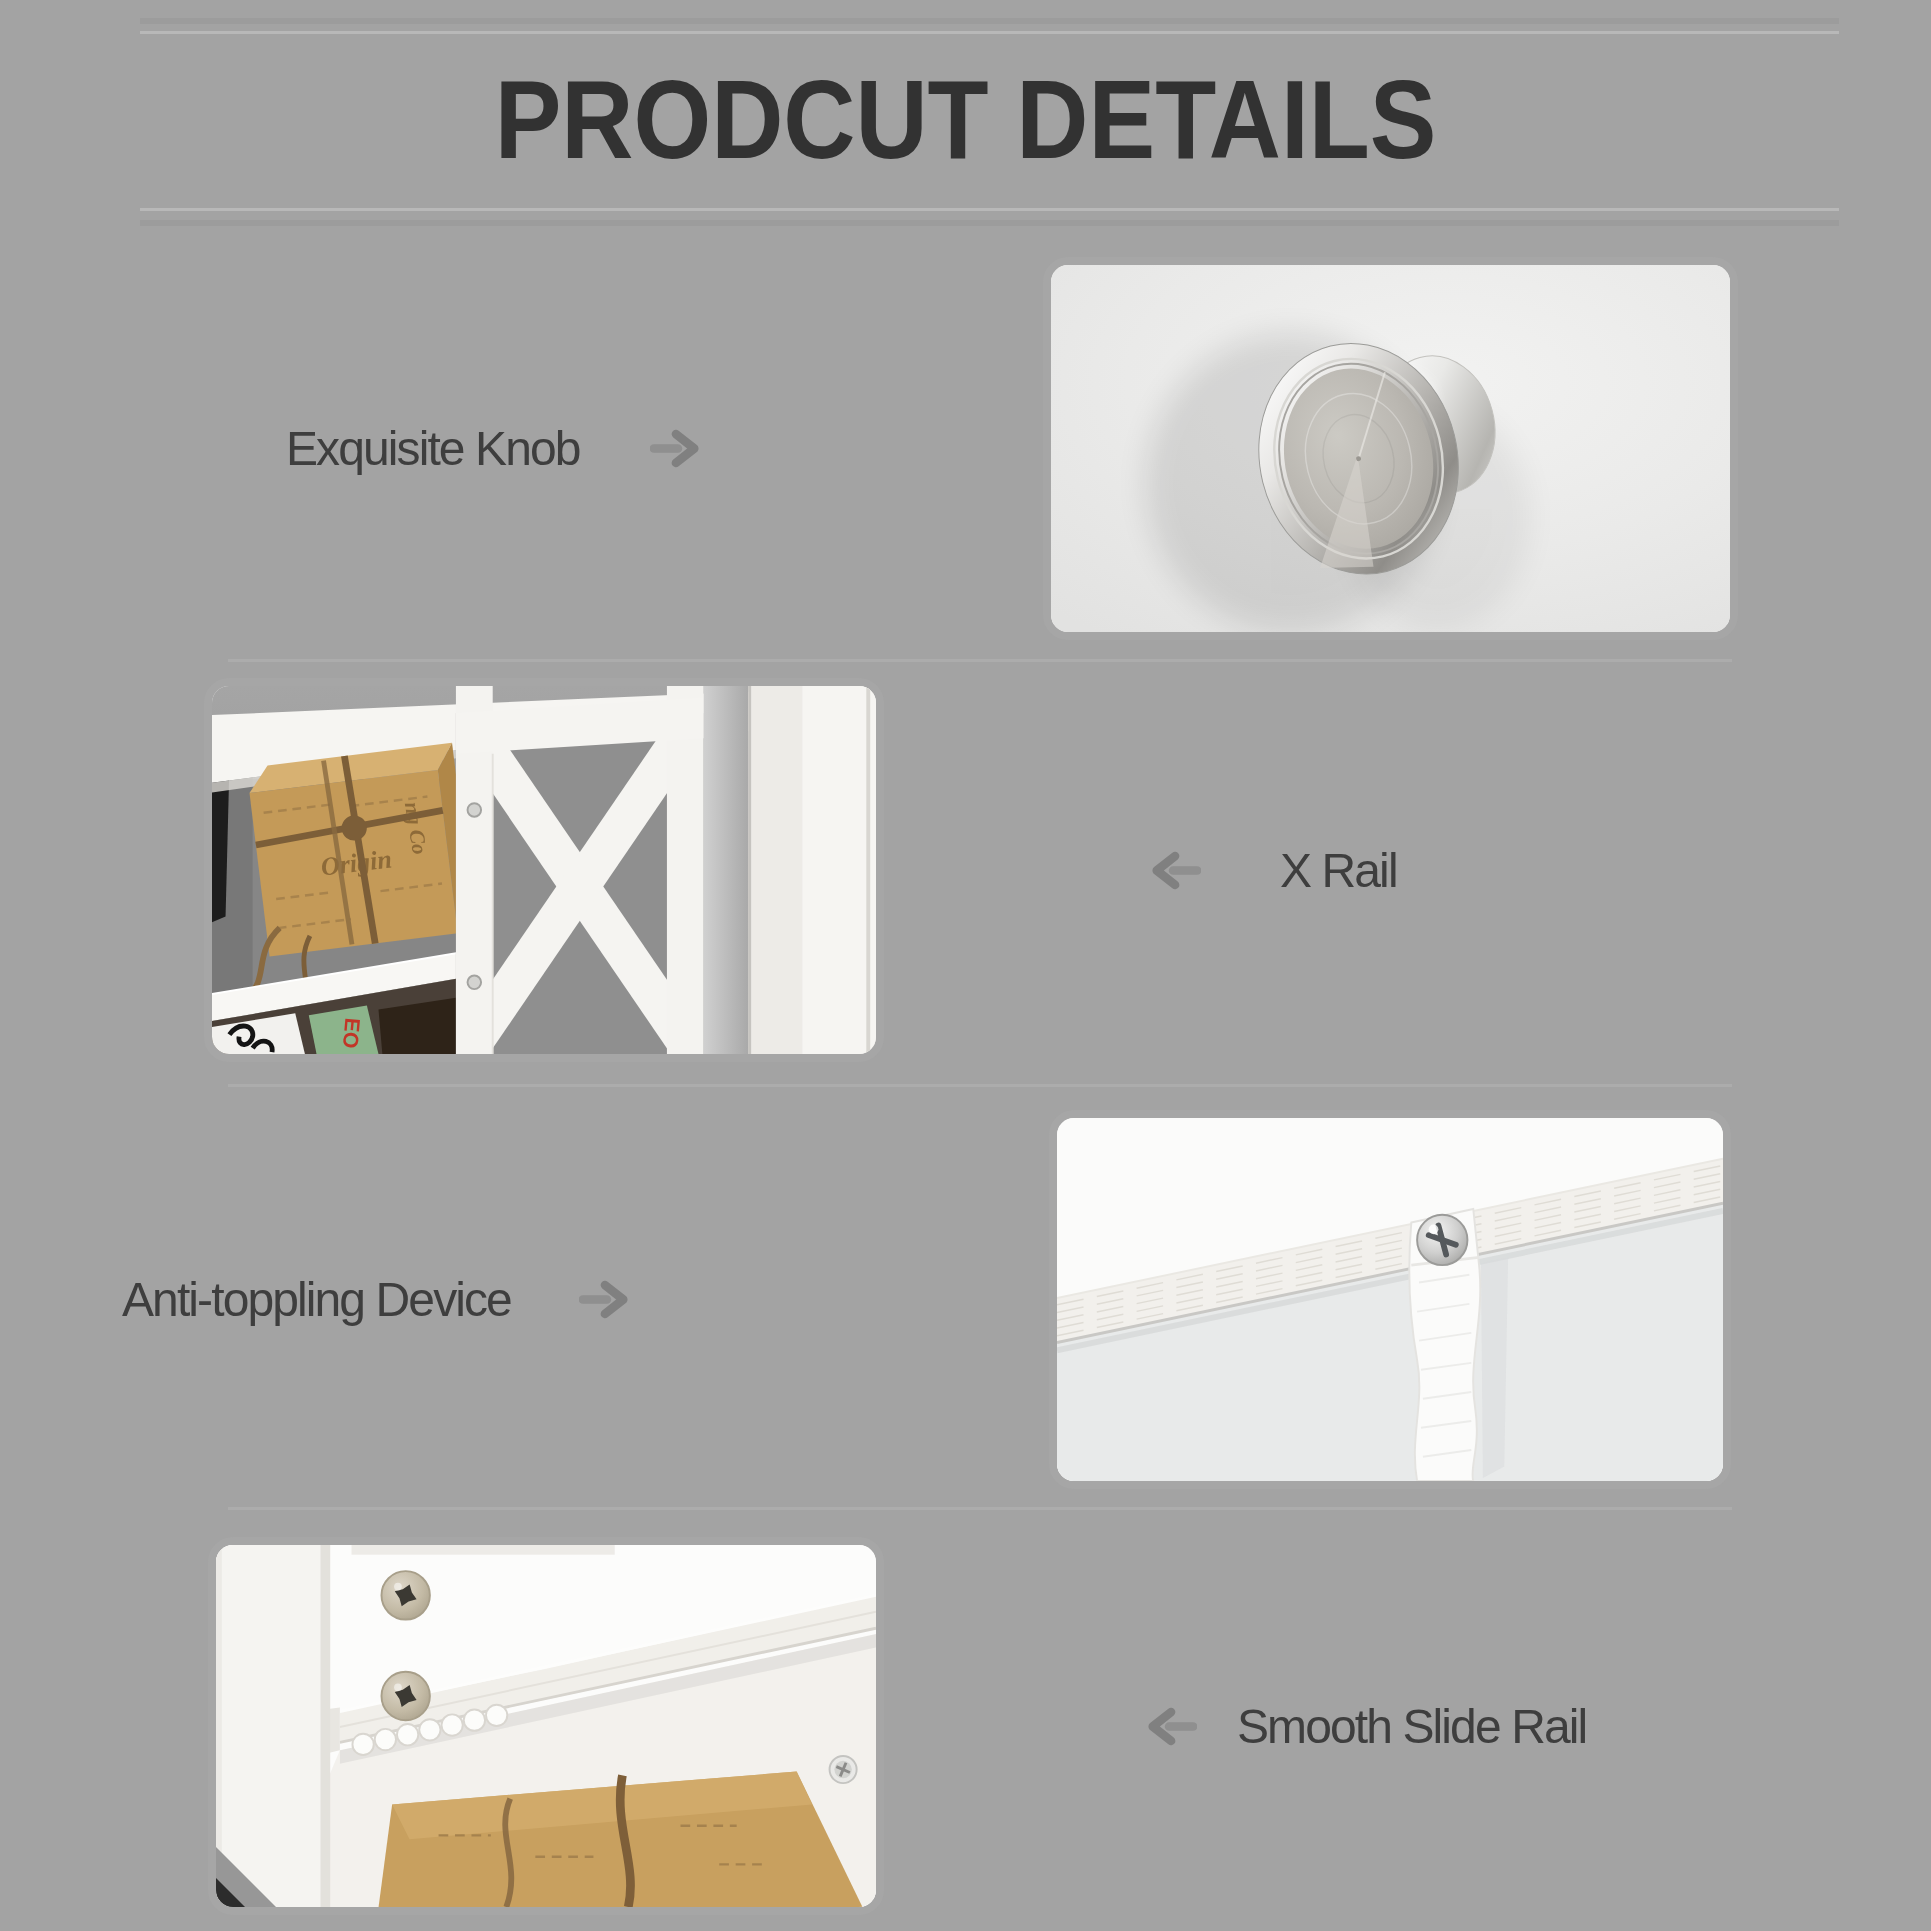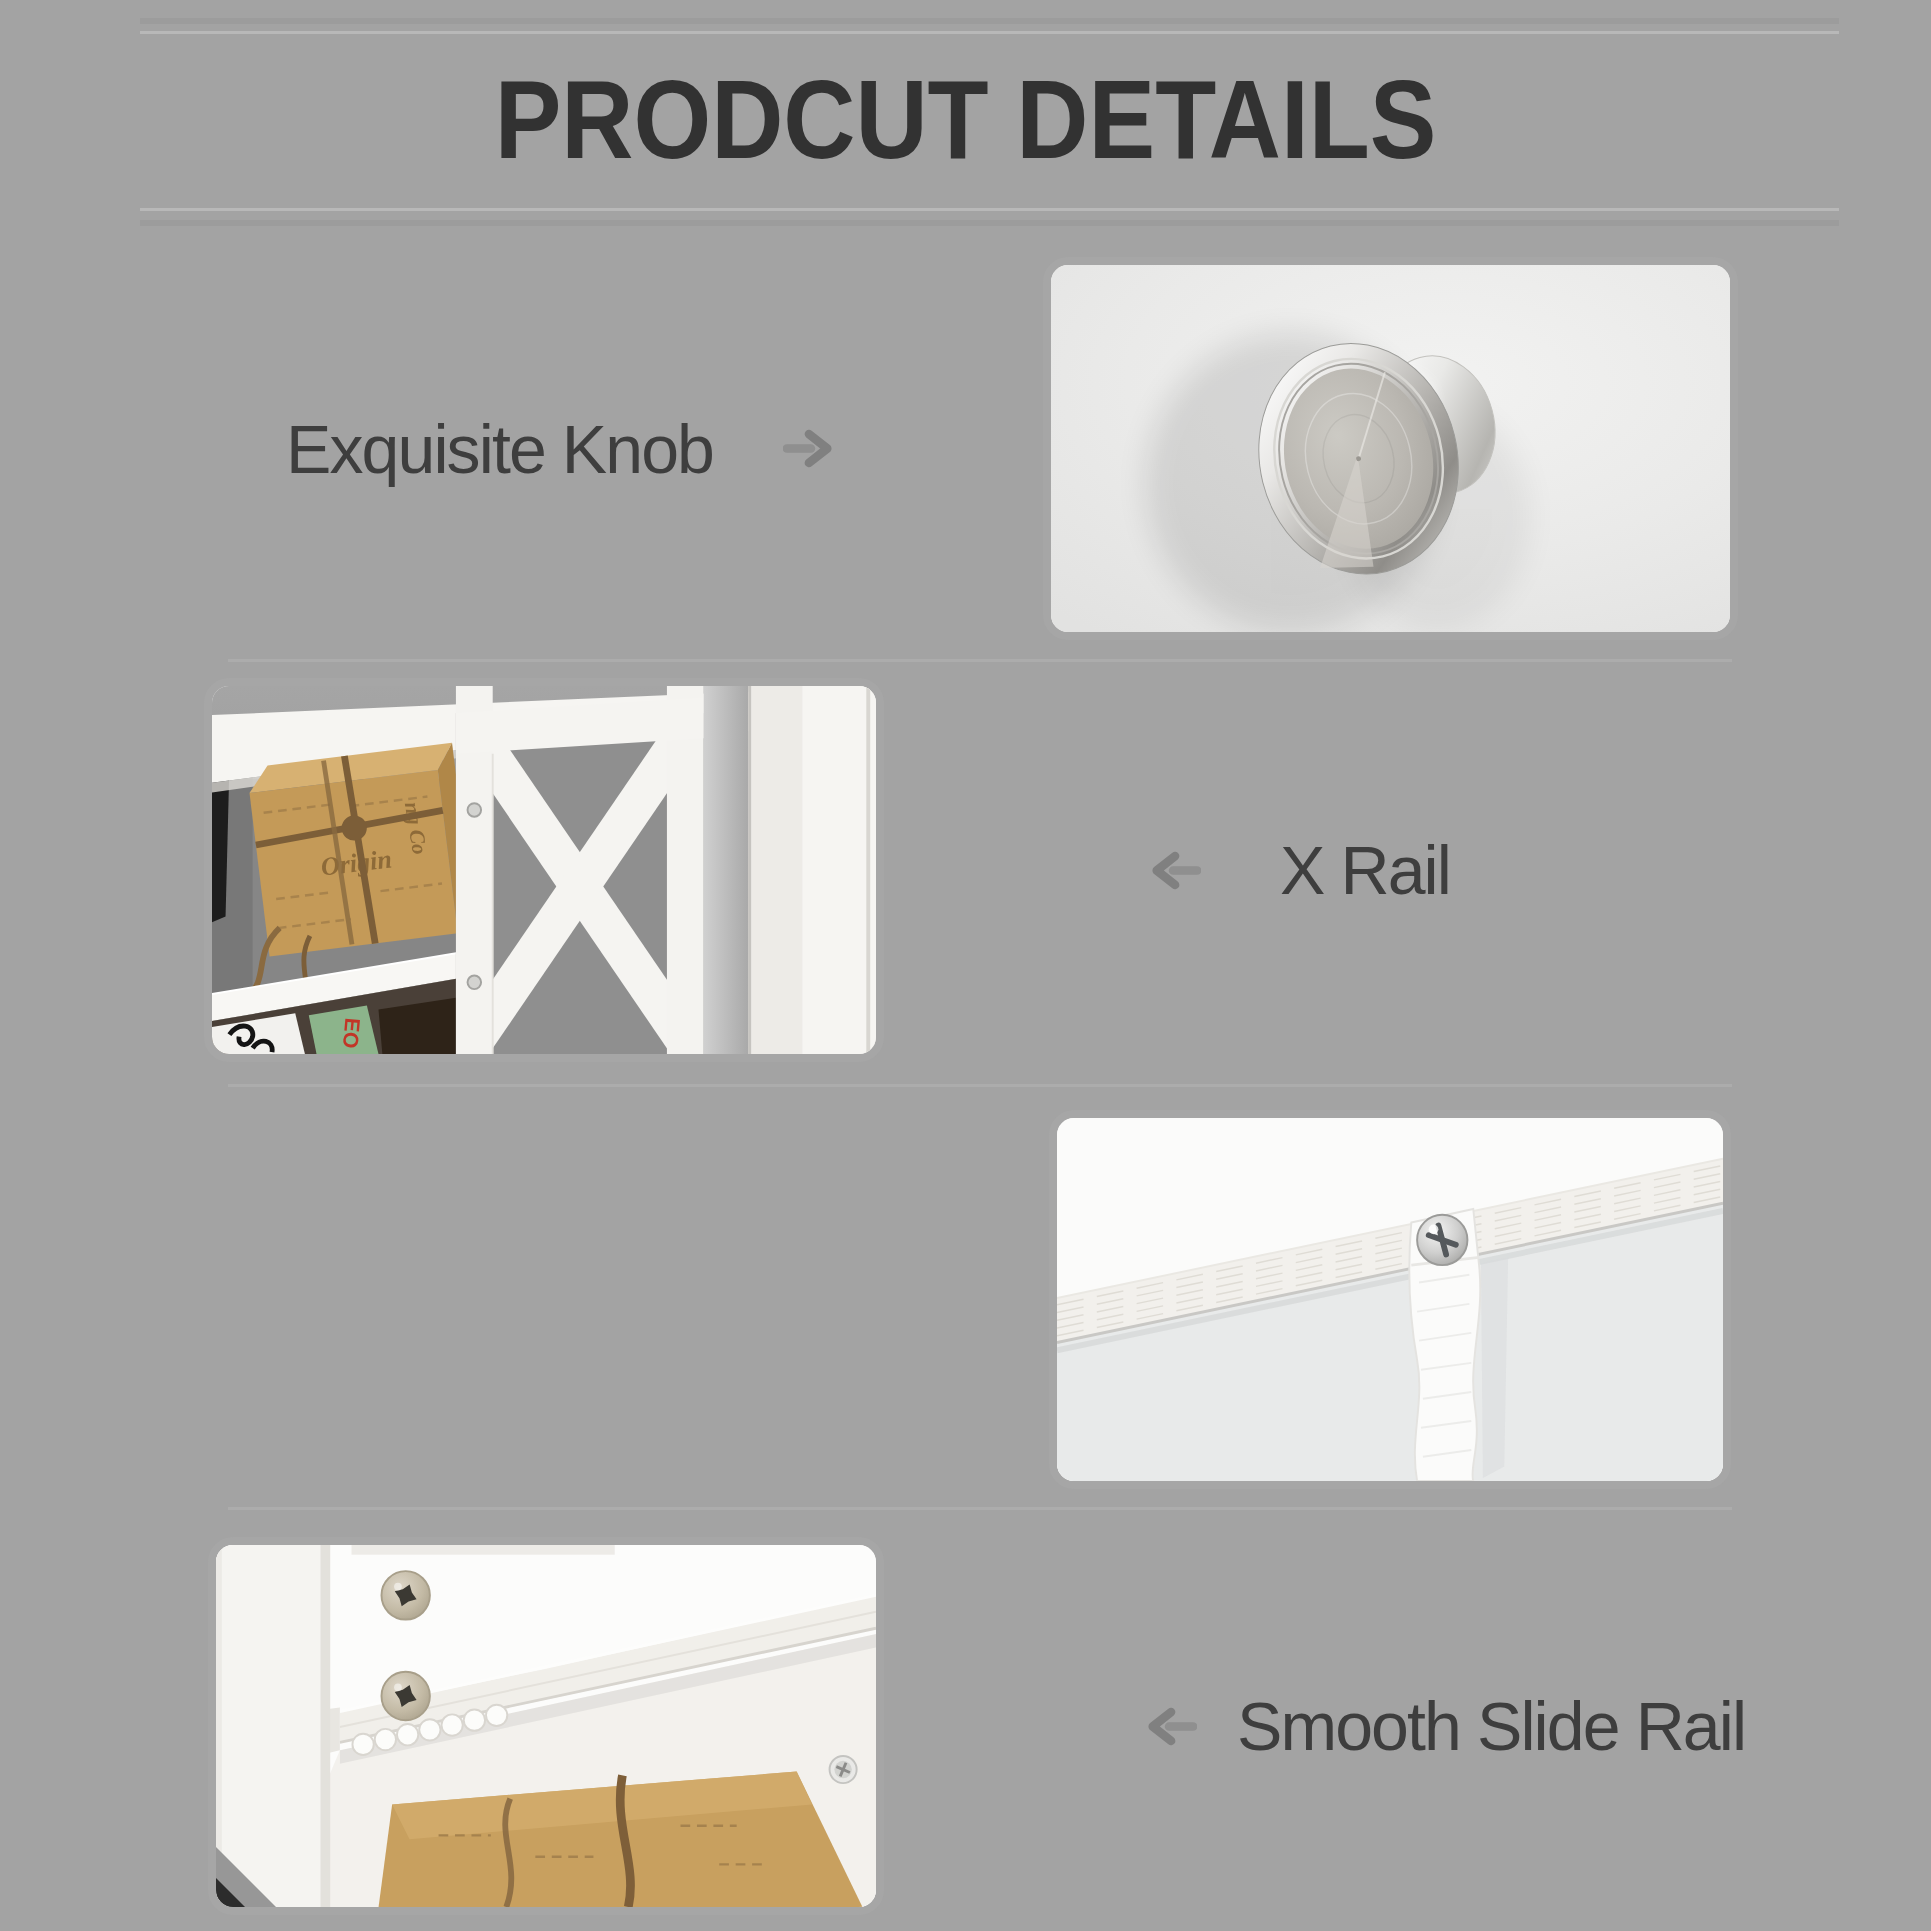--- a/index.html
+++ b/index.html
@@ -6,21 +6,21 @@
   .canvas{position:relative;width:1931px;height:1931px;background:#a3a3a3;overflow:hidden;
           font-family:"Liberation Sans", sans-serif;}
   .rule{position:absolute;left:140px;width:1699px;}
   .rule.thick{height:5.8px;background:#9c9c9c;}
   .rule.thin{height:2.9px;background:#b8b8b8;}
   .page-title{position:absolute;top:56px;left:0;width:100%;text-align:center;
               font-size:111px;font-weight:700;color:#323232;letter-spacing:0;
               transform:scaleX(0.9);transform-origin:50% 50%;white-space:nowrap;}
   .divider{position:absolute;left:228px;width:1504px;height:2.9px;background:#acacac;}
   .caption{position:absolute;display:flex;align-items:center;}
-  .caption .label{font-size:68px;color:#3e3e3e;letter-spacing:-1.9px;white-space:nowrap;}
+  .caption .label{font-size:48px;color:#3e3e3e;letter-spacing:-1.9px;white-space:nowrap;}
   .caption .arrow-icon{flex:0 0 auto;}
   .photo-box{position:absolute;box-sizing:border-box;border:8.7px solid #a6a6a6;
              border-radius:25px;background:#f0efee;overflow:hidden;}
   .photo-box svg{display:block;width:100%;height:100%;}
 </style>
 </head>
 <body>
 
 <div class="canvas">
 
@@ -157,20 +157,27 @@
   <div class="caption" style="left:1151px;top:678px;height:384px;gap:79px">
     <svg class="arrow-icon" width="50" height="41" viewBox="0 0 52 42">
       <line x1="48" y1="21" x2="23" y2="21" stroke="#8f8f8f" stroke-width="9" stroke-linecap="round"></line>
       <polyline points="25,6 6,21 25,36" fill="none" stroke="#808080" stroke-width="9" stroke-linecap="round" stroke-linejoin="round"></polyline>
     </svg>
     <span class="label">X Rail</span>
   </div>
 
   <div class="divider" style="top:1084px"></div>
 
+  <div class="caption" style="left:122px;top:1110px;height:379px;gap:68px">
+    <span class="label">Anti-toppling Device</span>
+    <svg class="arrow-icon" width="50" height="41" viewBox="0 0 52 42">
+      <line x1="4" y1="21" x2="29" y2="21" stroke="#8f8f8f" stroke-width="9" stroke-linecap="round"></line>
+      <polyline points="27,6 46,21 27,36" fill="none" stroke="#808080" stroke-width="9" stroke-linecap="round" stroke-linejoin="round"></polyline>
+    </svg>
+  </div>
 
   <div class="photo-box" style="left:1049px;top:1110px;width:682px;height:379px">
     <svg viewBox="0 0 688 375" preserveAspectRatio="none">
       <defs>
         <radialGradient id="a-screw" cx="38%" cy="32%" r="80%">
           <stop offset="0%" stop-color="#f4f4f3"></stop>
             <stop offset="55%" stop-color="#cfcfce"></stop>
             <stop offset="100%" stop-color="#a3a3a1"></stop>
         </radialGradient>
       </defs>

